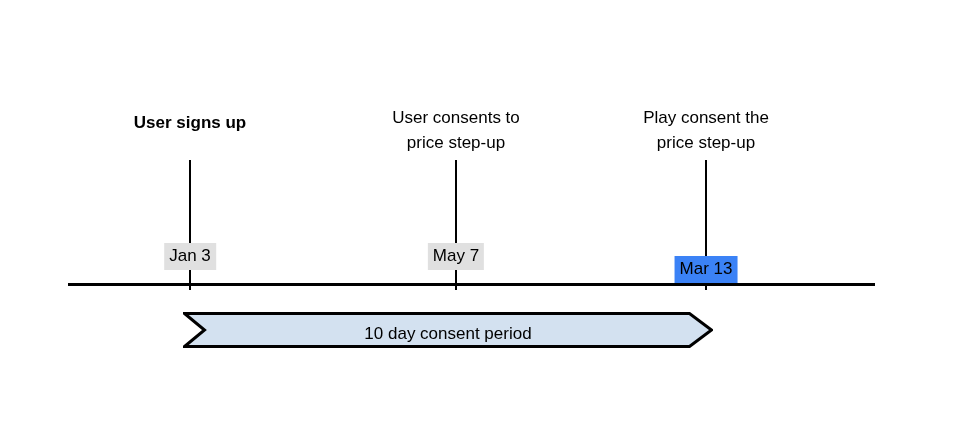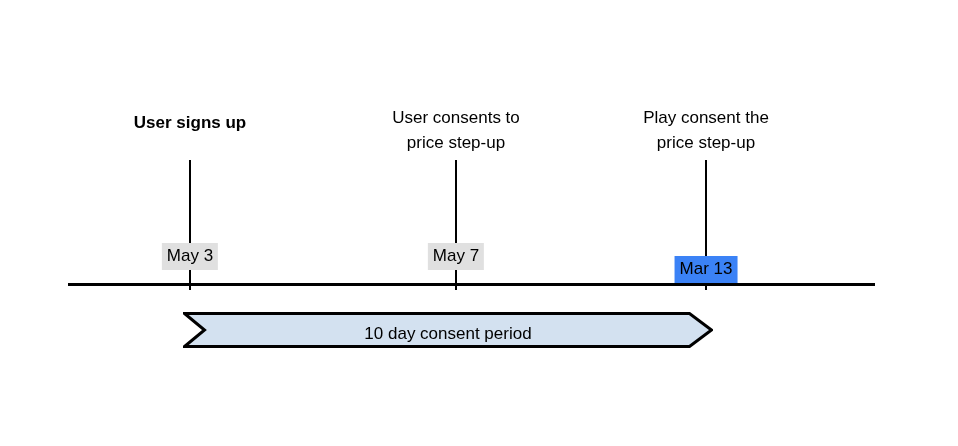--- a/index.html
+++ b/index.html
@@ -82,21 +82,21 @@
 </style>
 </head>
 <body>
 
 <div id="timeline-diagram">
 
   <div id="timeline-axis" style="left: 68px; width: 807px; top: 283px; background: rgb(0, 0, 0);"></div>
 
   <div class="milestone-caption" style="left: 190px; top: 110px; font-weight: bold;">User signs up</div>
   <div class="milestone-tick" style="left: 190px; top: 160px; height: 130px; background: rgb(0, 0, 0);"></div>
-  <div class="milestone-date" style="left: 190px; top: 243px; background: rgb(224, 224, 224);">May 3</div>
+  <div class="milestone-date" style="left: 190px; top: 243px; background: rgb(224, 224, 224);">Jan 3</div>
 
   <div class="milestone-caption" style="left: 456px; top: 105px;">User consents to
 price step-up</div>
   <div class="milestone-tick" style="left: 456px; top: 160px; height: 130px; background: rgb(0, 0, 0);"></div>
   <div class="milestone-date" style="left: 456px; top: 243px; background: rgb(224, 224, 224);">May 7</div>
 
   <div class="milestone-caption" style="left: 706px; top: 105px;">Play consent the
 price step-up</div>
   <div class="milestone-tick" style="left: 706px; top: 160px; height: 130px; background: rgb(0, 0, 0);"></div>
   <div class="milestone-date" style="left: 706px; top: 256px; background: #3b82f6;">Mar 13</div>

